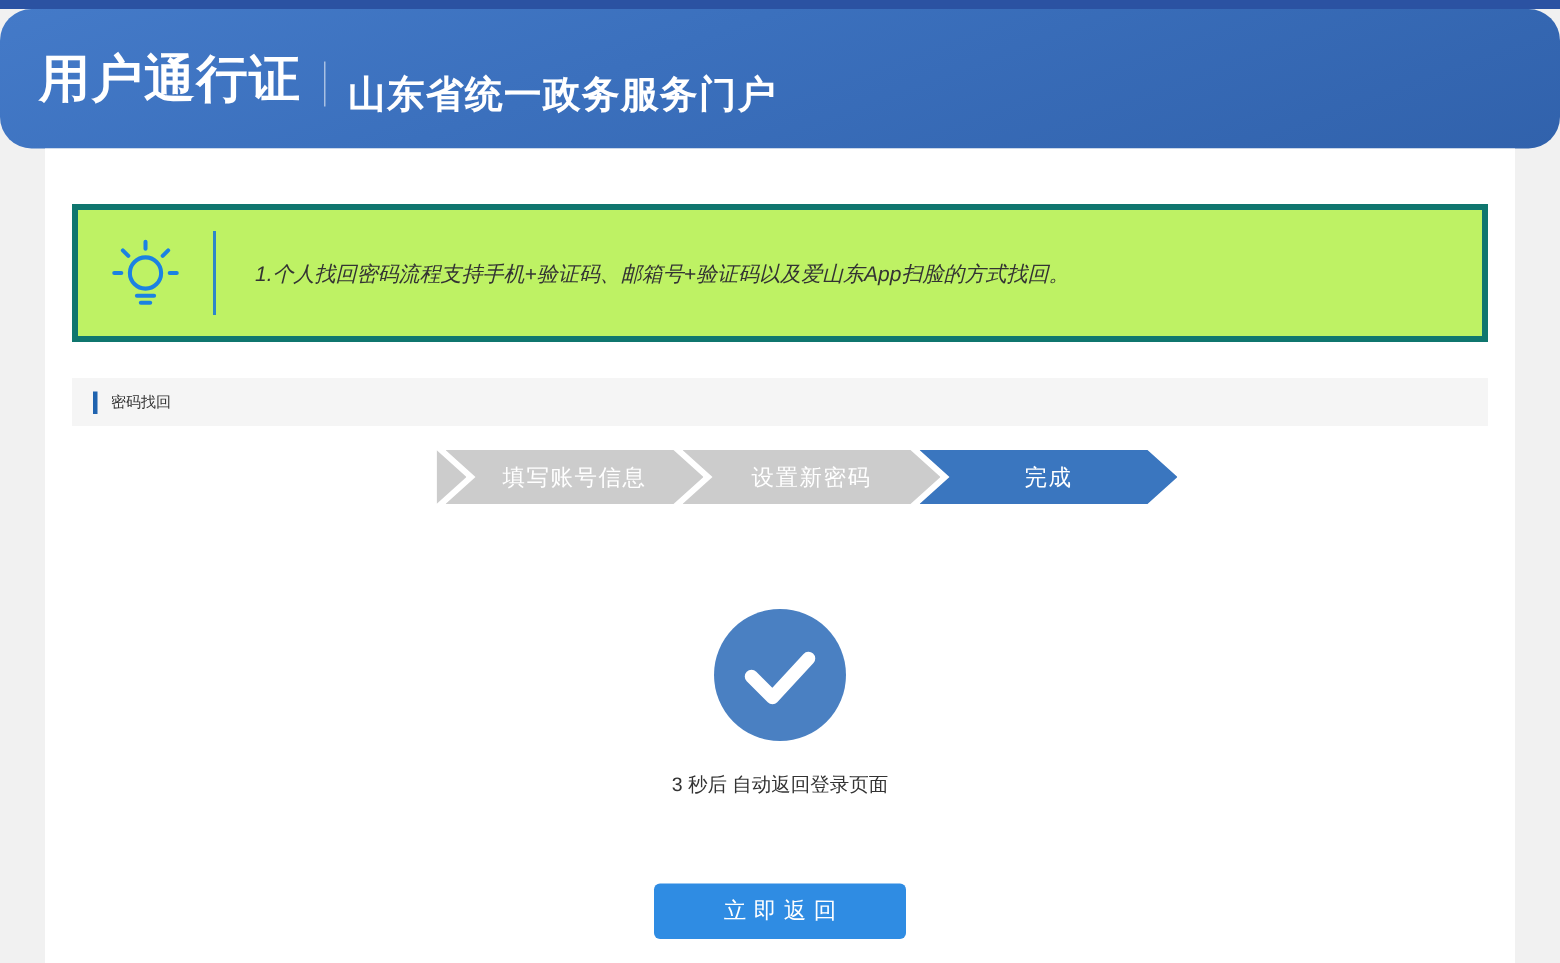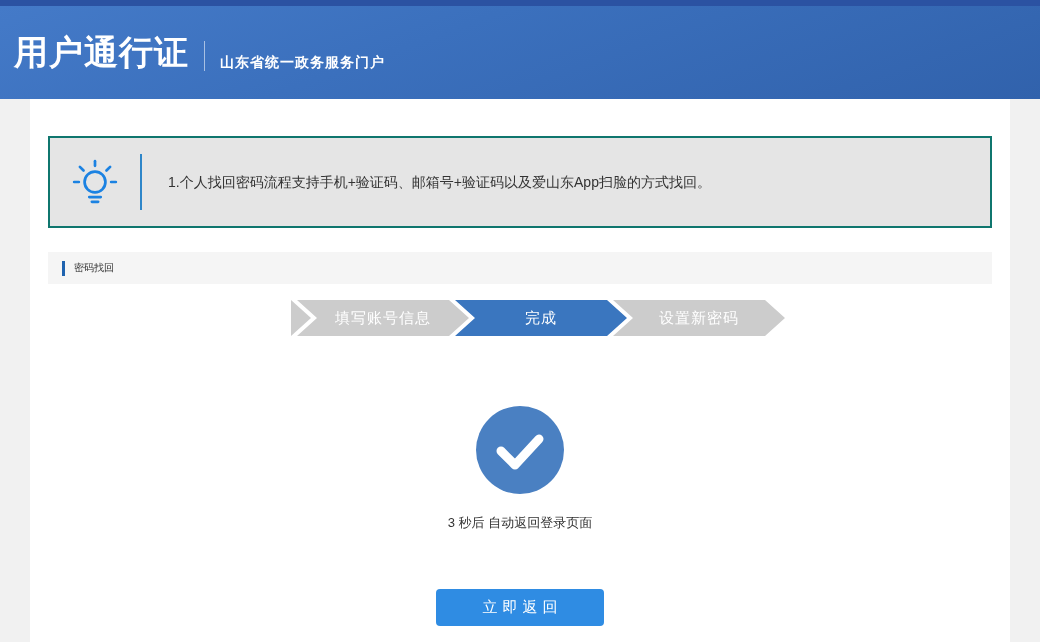--- a/index.html
+++ b/index.html
@@ -9,34 +9,35 @@
     background:#f1f1f1;
     overflow:hidden;
     color:#333;
   }
   
   .top-strip { height:6px; background:#2b52a2; }
   .header-main {
     height:93px;
     background:linear-gradient(160deg,#447ac8 0%,#3b70bd 40%,#3162ac 100%);
     display:flex; align-items:center;
-    padding-left:14px;
+    padding-left:26px;
+    border-radius:21px;
   }
   .brand-title { color:#fff; font-size:34px; font-weight:bold; letter-spacing:1px; }
   .brand-divider { width:1px; height:30px; background:rgba(255,255,255,.55); margin:6px 15px 0 15px; }
-  .brand-subtitle { color:#fff; font-size:14px; font-weight:bold; margin-top:20px; letter-spacing:1px; }
+  .brand-subtitle { color:#fff; font-size:25px; font-weight:bold; margin-top:20px; letter-spacing:1px; }
   
   .card {
     margin:0 30px; background:#fff; height:543px; padding-top:37px;
   }
   
   .notice {
     margin:0 18px; height:92px;
-    border:2px solid #0f766e; background:#e5e5e5;
-    display:flex; align-items:center;
+    border:4px solid #0f766e; background:#bef264;
+    display:flex; align-items:center;font-style:italic;
   }
   .notice-iconwrap { width:90px; display:flex; justify-content:center; }
   .notice-divider { width:2px; height:56px; background:#2e86c9; }
   .notice-text { padding-left:26px; font-size:14px; color:#333; line-height:33px; }
   .notice-link { color:#3a7bd5; text-decoration:none; cursor:pointer; }
   
   .section-bar {
     margin:24px 18px 0; height:32px; background:#f5f5f5;
     display:flex; align-items:center; padding-left:14px;
   }
@@ -106,25 +107,25 @@
     <div class="section-bar">
       <span class="section-accent"></span>
       <span class="section-title">密码找回</span>
     </div>
 
     <div class="steps">
       <div class="step-lead"></div>
       <div class="step">
         <span>填写账号信息</span>
       </div>
+      <div class="step">
+        <span>设置新密码</span>
+      </div>
       <div class="step active">
         <span>完成</span>
-      </div>
-      <div class="step">
-        <span>设置新密码</span>
       </div>
     </div>
 
     <div class="success-circle">
       <svg width="88" height="88" viewBox="0 0 88 88">
         <polyline points="25,45 39,59 63,33" fill="none" stroke="#ffffff" stroke-width="9" stroke-linecap="round" stroke-linejoin="round"></polyline>
       </svg>
     </div>
 
     <div class="countdown">3 秒后 自动返回登录页面</div>

